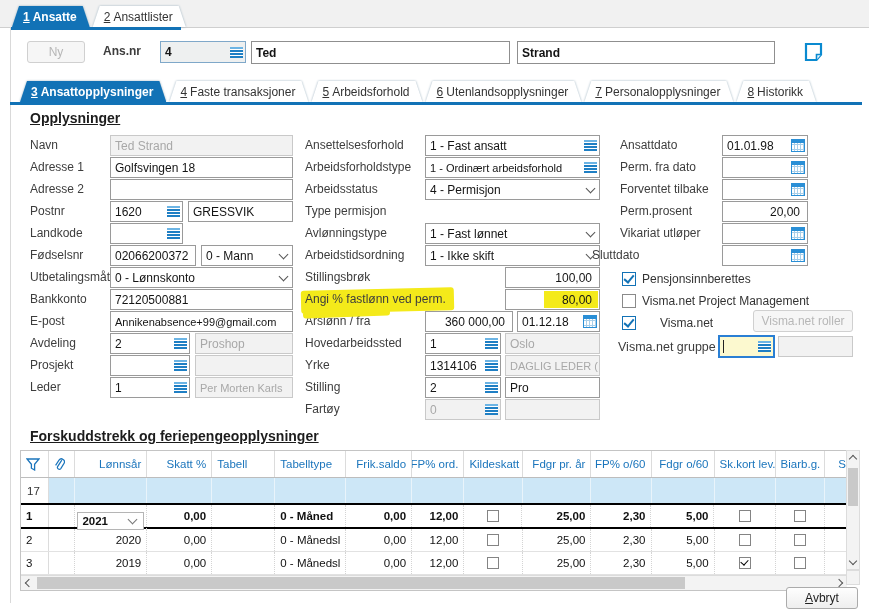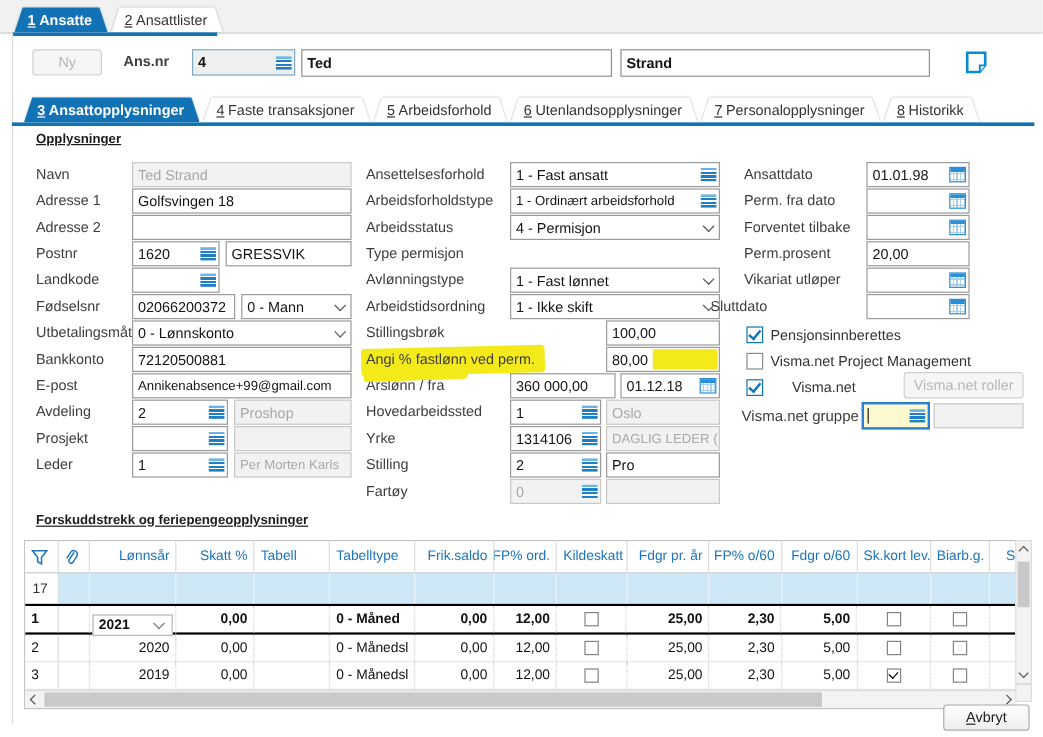--- a/index.html
+++ b/index.html
@@ -24,21 +24,21 @@
   .btn.dis{color:#b7b7b7;background:#f6f6f6;border-color:#d0d0d0;}
   .fl{display:block;}
   .fl::first-letter{text-decoration:underline;}
   .blbl{font-weight:700;color:#1c1c1c;}
 
   
   .lbl{position:absolute;font-size:12px;color:#3d3d3d;line-height:21px;white-space:nowrap;}
   .fld{position:absolute;box-sizing:border-box;height:21px;background:#fff;border:1px solid #9a9a9a;
        display:flex;align-items:center;padding:0 4px;overflow:hidden;white-space:nowrap;color:#141414;}
   .fld.dis{background:#f2f2f2;color:#a8a8a8;border-color:#c9c9c9;}
-  .fld.num{padding-right:7px;}
+  .fld.num{justify-content:flex-end;padding-right:7px;}
   .fld.bold{font-weight:700;}
   .fld.sm{font-size:11px;}
   .split{justify-content:space-between;padding-right:2px;}
   .ilk{display:inline-block;width:13px;height:11px;flex:0 0 13px;
        background:linear-gradient(to bottom,#6cb4e4 0 2px,#fff 2px 3px,#1f7fc4 3px 5px,#fff 5px 6px,#1f7fc4 6px 8px,#fff 8px 9px,#1f7fc4 9px 11px);}
   .ical{display:inline-block;box-sizing:border-box;width:14px;height:13px;flex:0 0 14px;border:1px solid #2a8fd6;background-color:#fff;
        background-image:linear-gradient(#2a8fd6 0 3px,transparent 3px),
          repeating-linear-gradient(to right,transparent 0 2px,#a9cfe9 2px 3px),
          repeating-linear-gradient(to bottom,transparent 0 4px,#a9cfe9 4px 5px);}
   .chev{display:inline-block;width:6px;height:6px;border-right:1.6px solid #555;border-bottom:1.6px solid #555;
@@ -49,21 +49,21 @@
 
   
   .cbrow{position:absolute;display:flex;align-items:center;gap:6px;}
   .cb{box-sizing:border-box;width:14px;height:14px;border:1px solid #8a8a8a;background:#fff;position:relative;flex:0 0 14px;}
   .cb.checked{border-color:#1272b6;}
   .cb.checked::after{content:'';position:absolute;left:3px;top:0px;width:4px;height:8px;
        border-right:2px solid #1272b6;border-bottom:2px solid #1272b6;transform:rotate(40deg);}
   .cblbl{color:#333;}
 
   
-  .sect{position:absolute;font-weight:700;font-size:11px;color:#1c1c1c;text-decoration:underline;white-space:nowrap;}
+  .sect{position:absolute;font-weight:700;font-size:14px;color:#1c1c1c;text-decoration:underline;white-space:nowrap;}
 
   
   .hl-label{z-index:1;}
   .hl-label::before{content:'';position:absolute;left:-4px;right:-8px;top:0;bottom:-2px;background:#f4ea1a;
        transform:rotate(-1.4deg);border-radius:3px;z-index:-1;}
   .hl-label::after{content:'';position:absolute;left:-2px;bottom:-7px;width:62%;height:7px;background:#f4ea1a;
        transform:rotate(-2deg);border-radius:3px;z-index:-1;}
   .smear{position:absolute;right:1px;top:1px;bottom:1px;width:58%;background:#f4ea1a;}
   .fldtxt{position:relative;z-index:1;}
 

